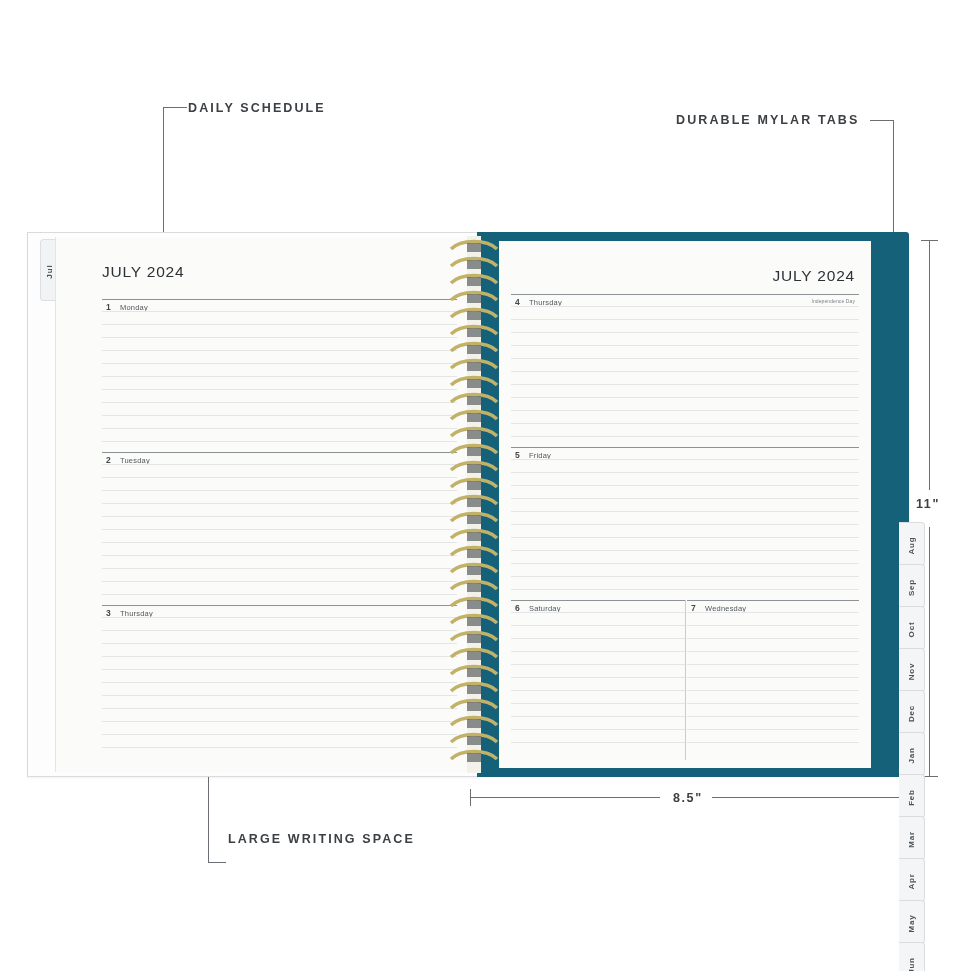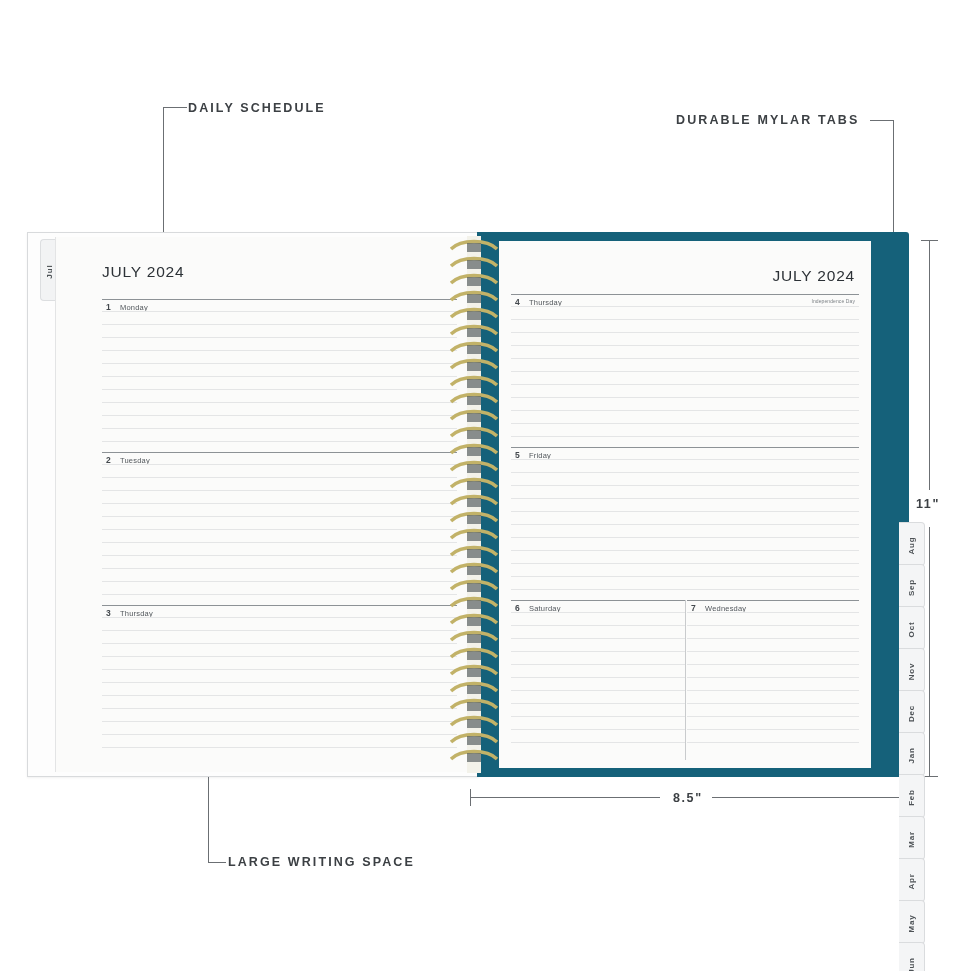--- a/index.html
+++ b/index.html
@@ -20,21 +20,21 @@
   .callout {
     position: absolute;
     font-size: 12.5px;
     letter-spacing: 2.1px;
     color: #3c4044;
     font-weight: 700;
     white-space: nowrap;
   }
   #lbl-daily { left: 188px; top: 101px; }
   #lbl-tabs  { left: 676px; top: 113px; }
-  #lbl-large { left: 228px; top: 855px; }
+  #lbl-large { left: 228px; top: 832px; }
 
   .leader { position: absolute; background: #6b6f73; }
   .leader-v { width: 1px; }
   .leader-h { height: 1px; }
 
   .dot {
     position: absolute;
     width: 5px; height: 5px;
     border-radius: 50%;
     background: #4a4e52;

